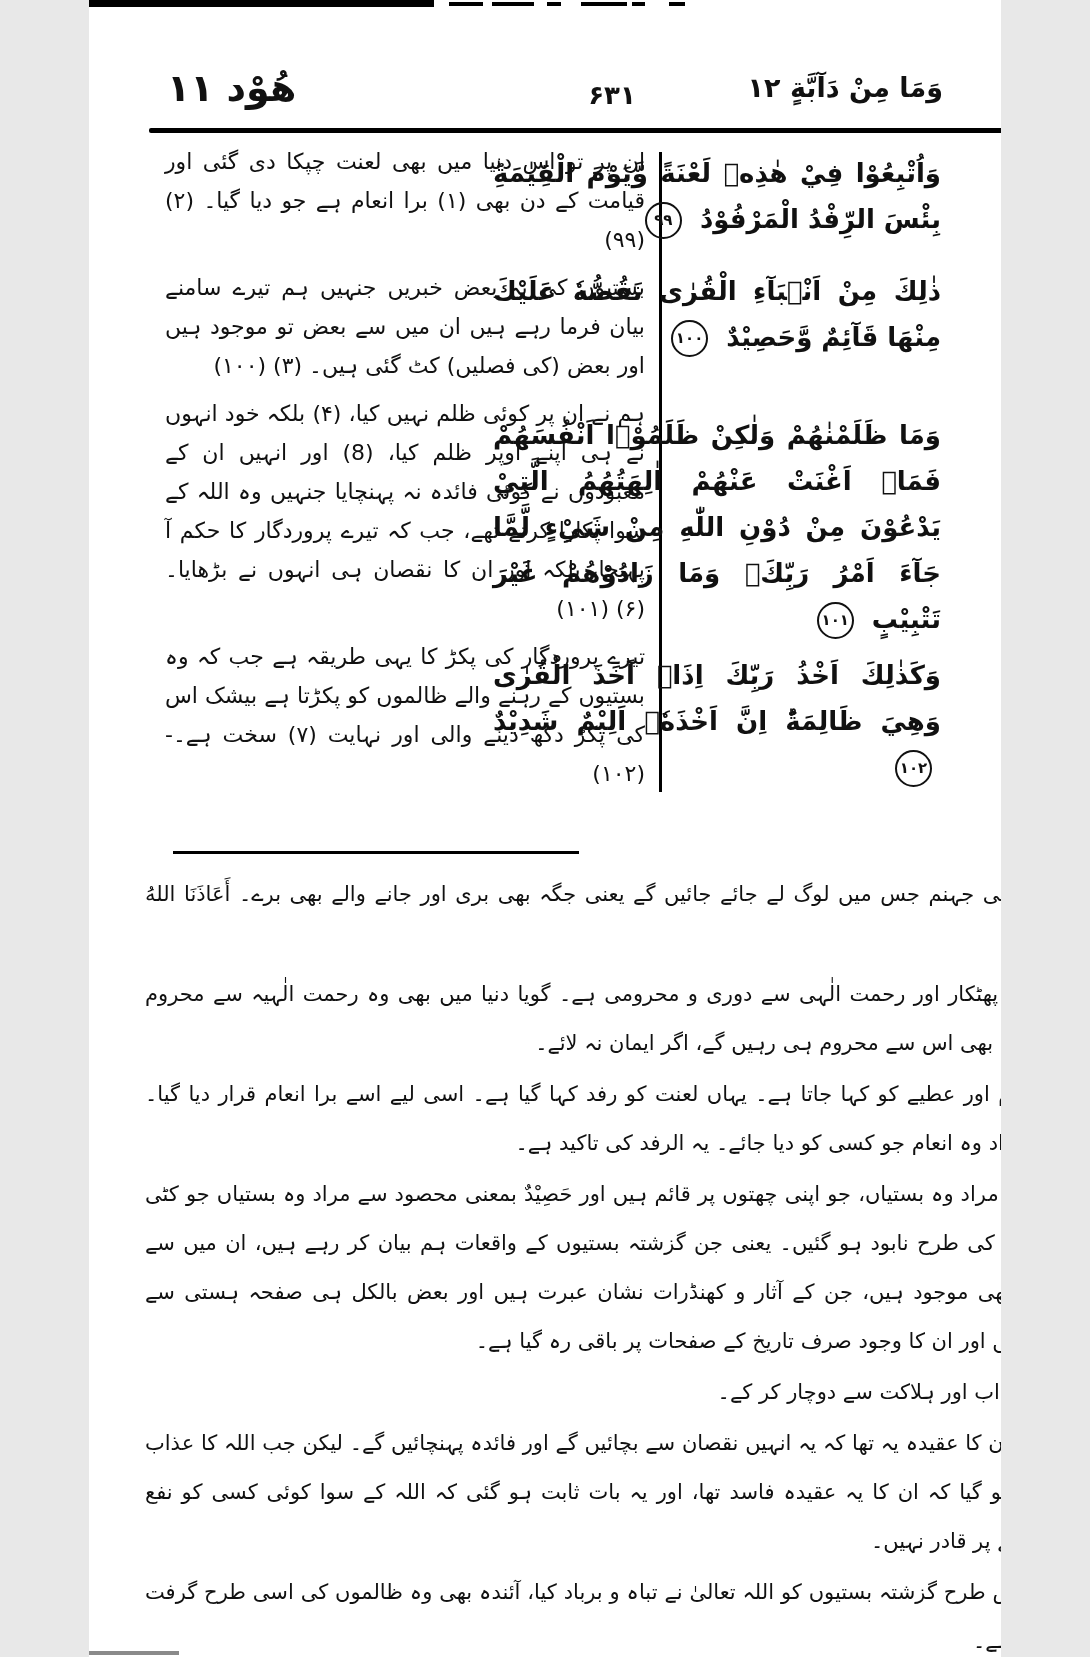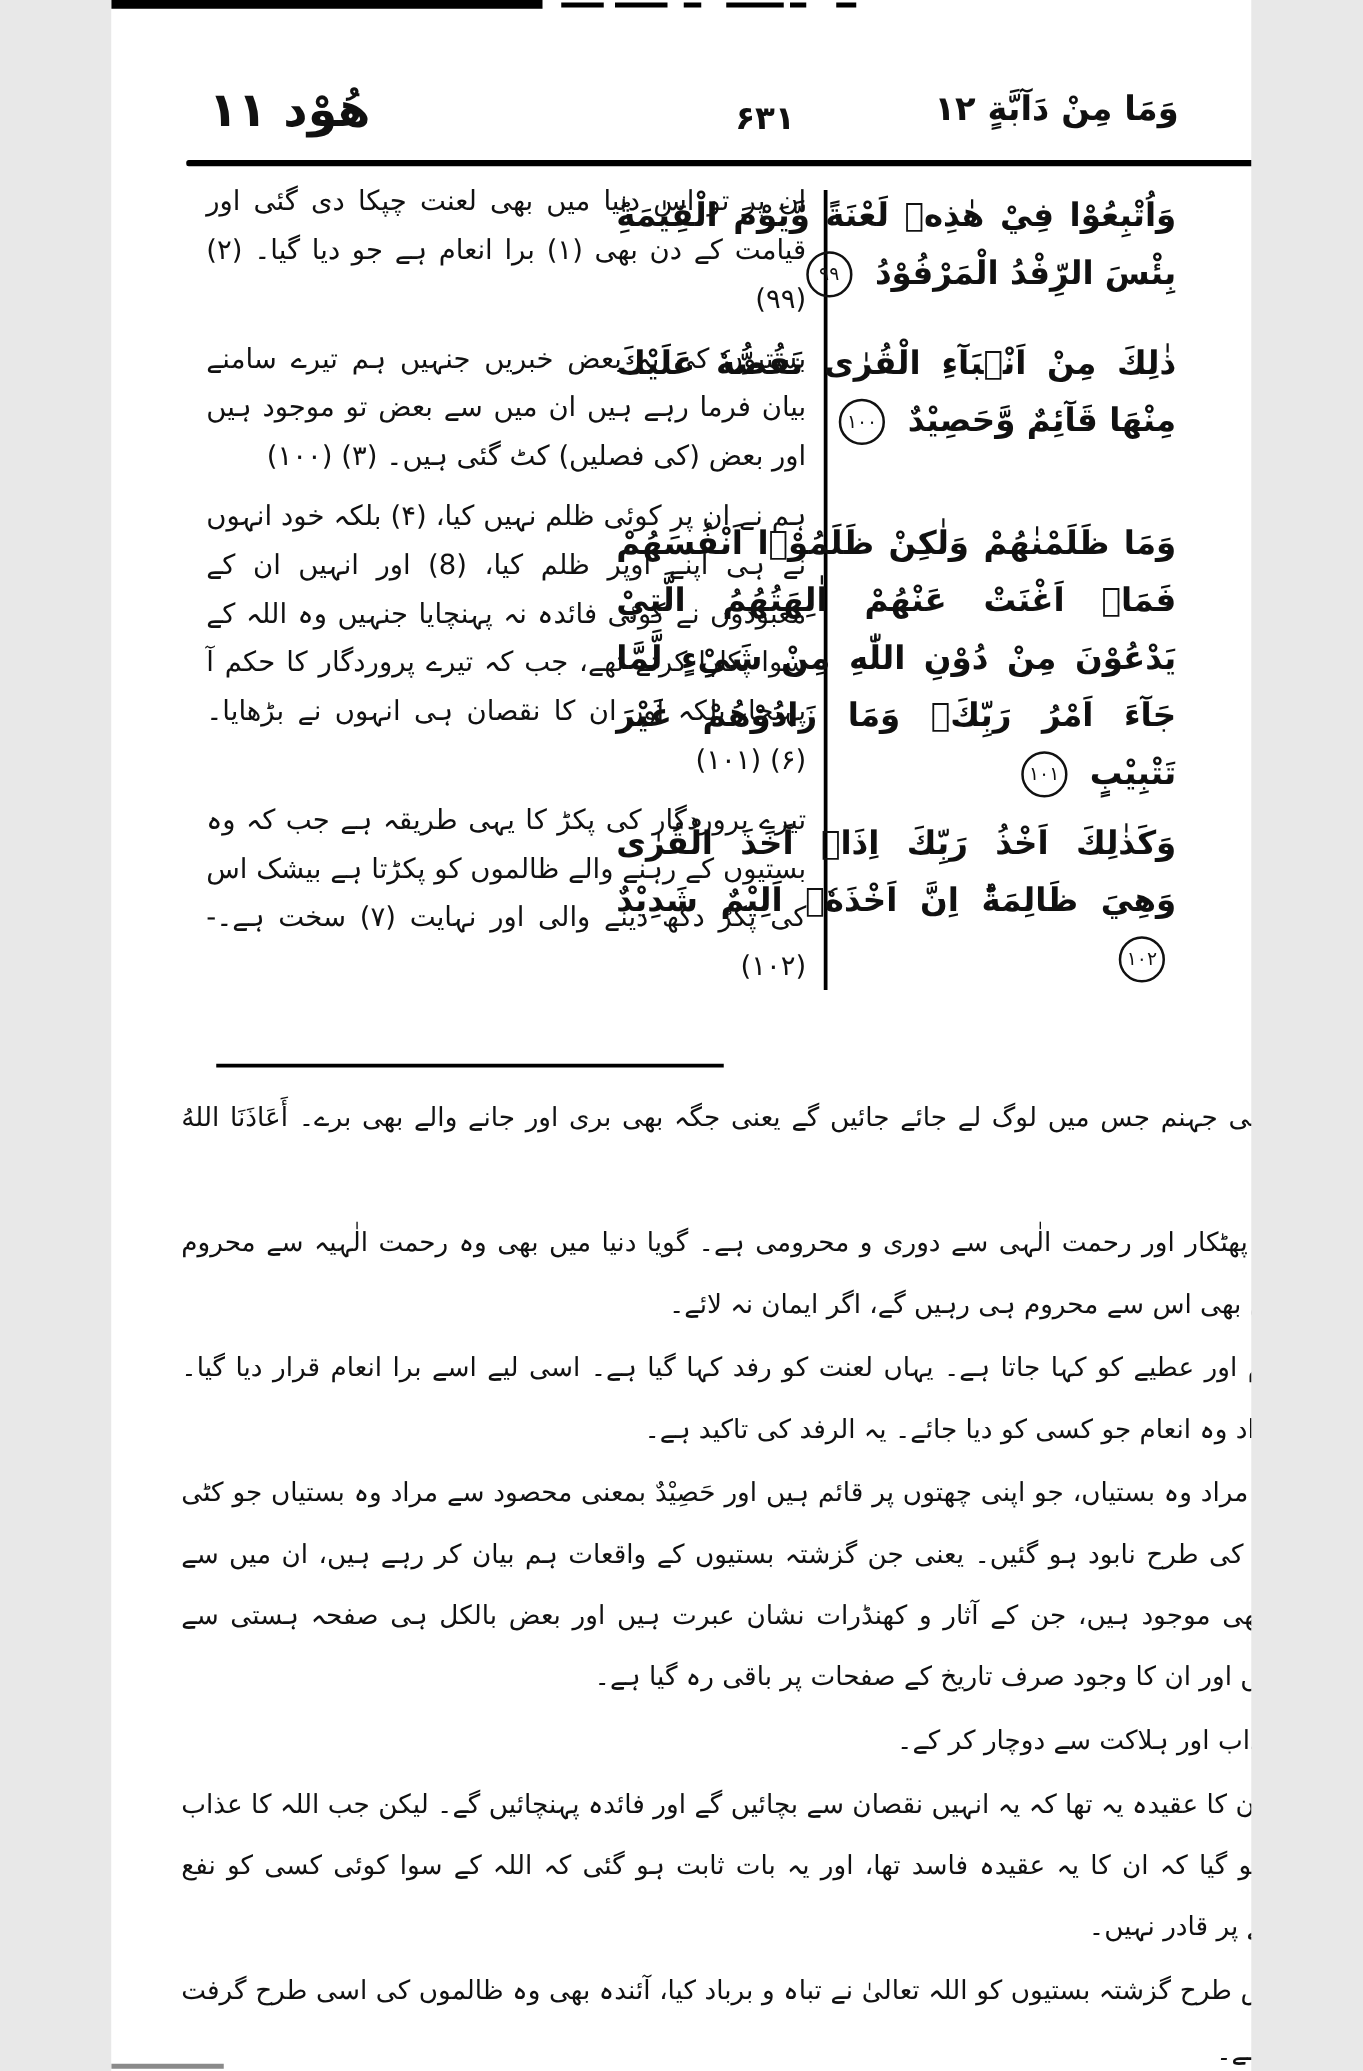--- a/index.html
+++ b/index.html
@@ -29,21 +29,21 @@
     font-size:26px;font-weight:bold;line-height:46px;
     text-align:justify;direction:rtl;
   }
   .v99{top:150px;}
   .v100{top:268px;}
   .v101{top:412px;}
   .v102{top:652px;}
   .ayah-circle{
     display:inline-flex;align-items:center;justify-content:center;
     width:33px;height:33px;border:2px solid #111;border-radius:50%;
-    font-size:15px;font-weight:normal;line-height:1;
+    font-size:15px;font-weight:bold;line-height:1;
     margin-right:9px;vertical-align:middle;
   }
   
   .urdu-col{
     position:absolute;top:142px;left:76px;width:480px;
     font-size:22px;line-height:39px;direction:rtl;
   }
   .urdu-para{margin:0 0 9px 0;text-align:justify;}
   
   .fn-separator{position:absolute;top:851px;left:84px;width:406px;height:3px;background:#000;}

